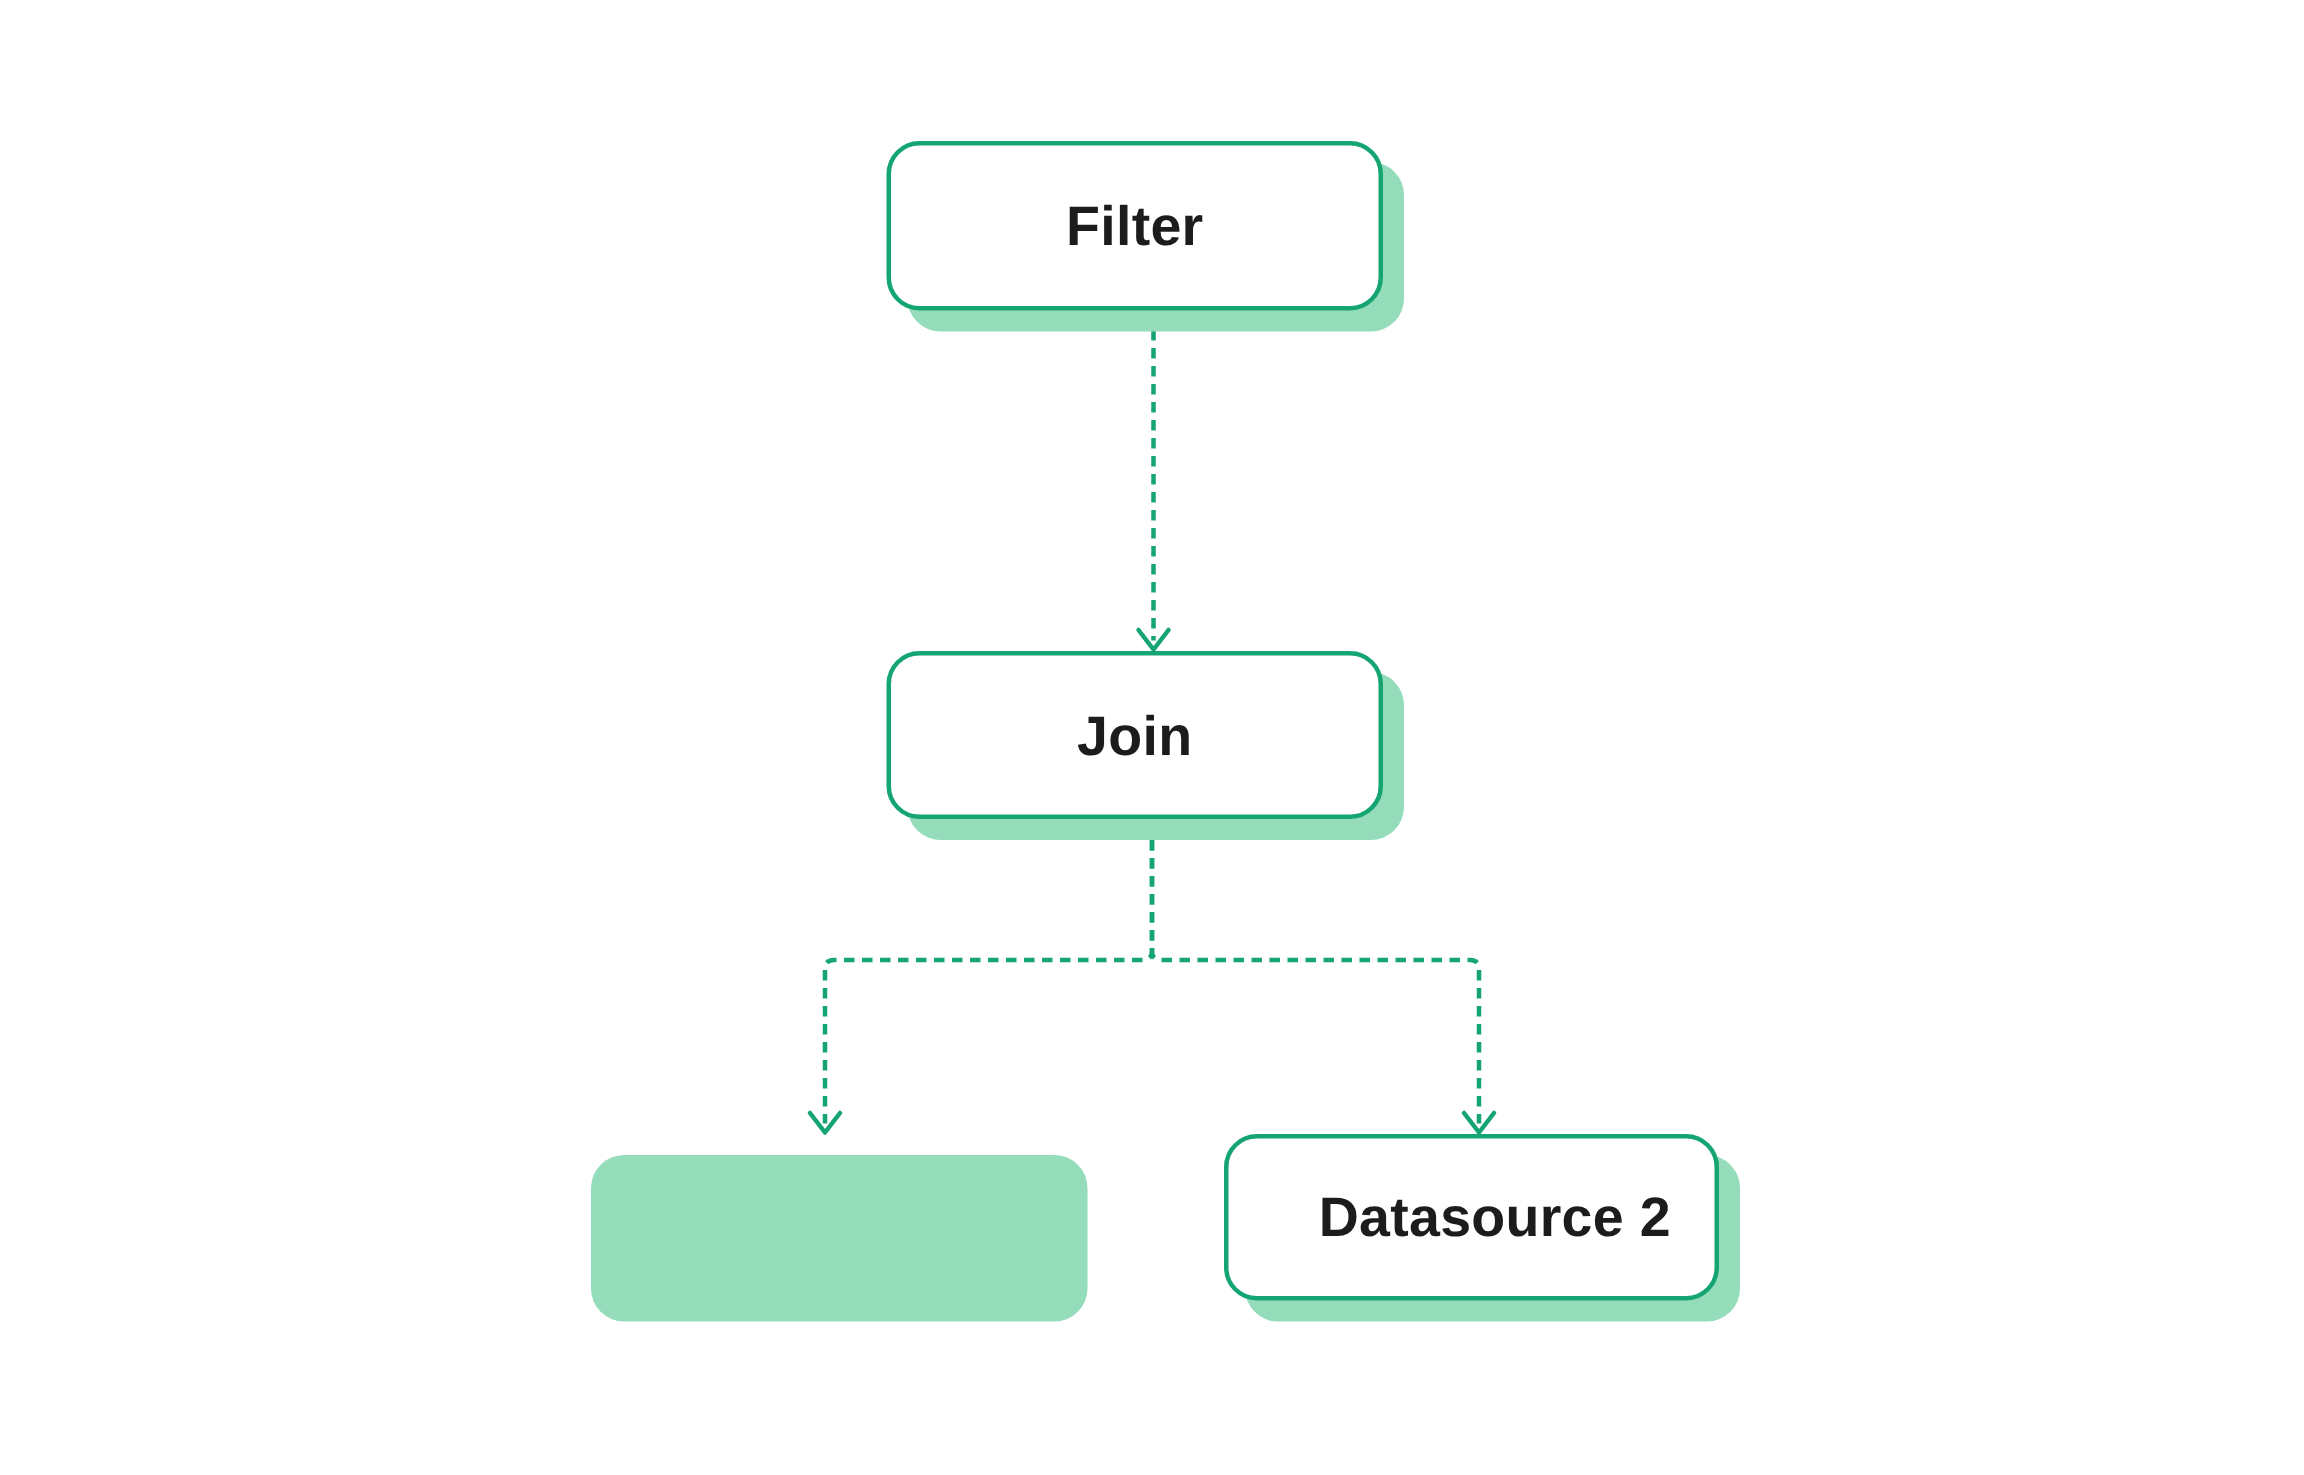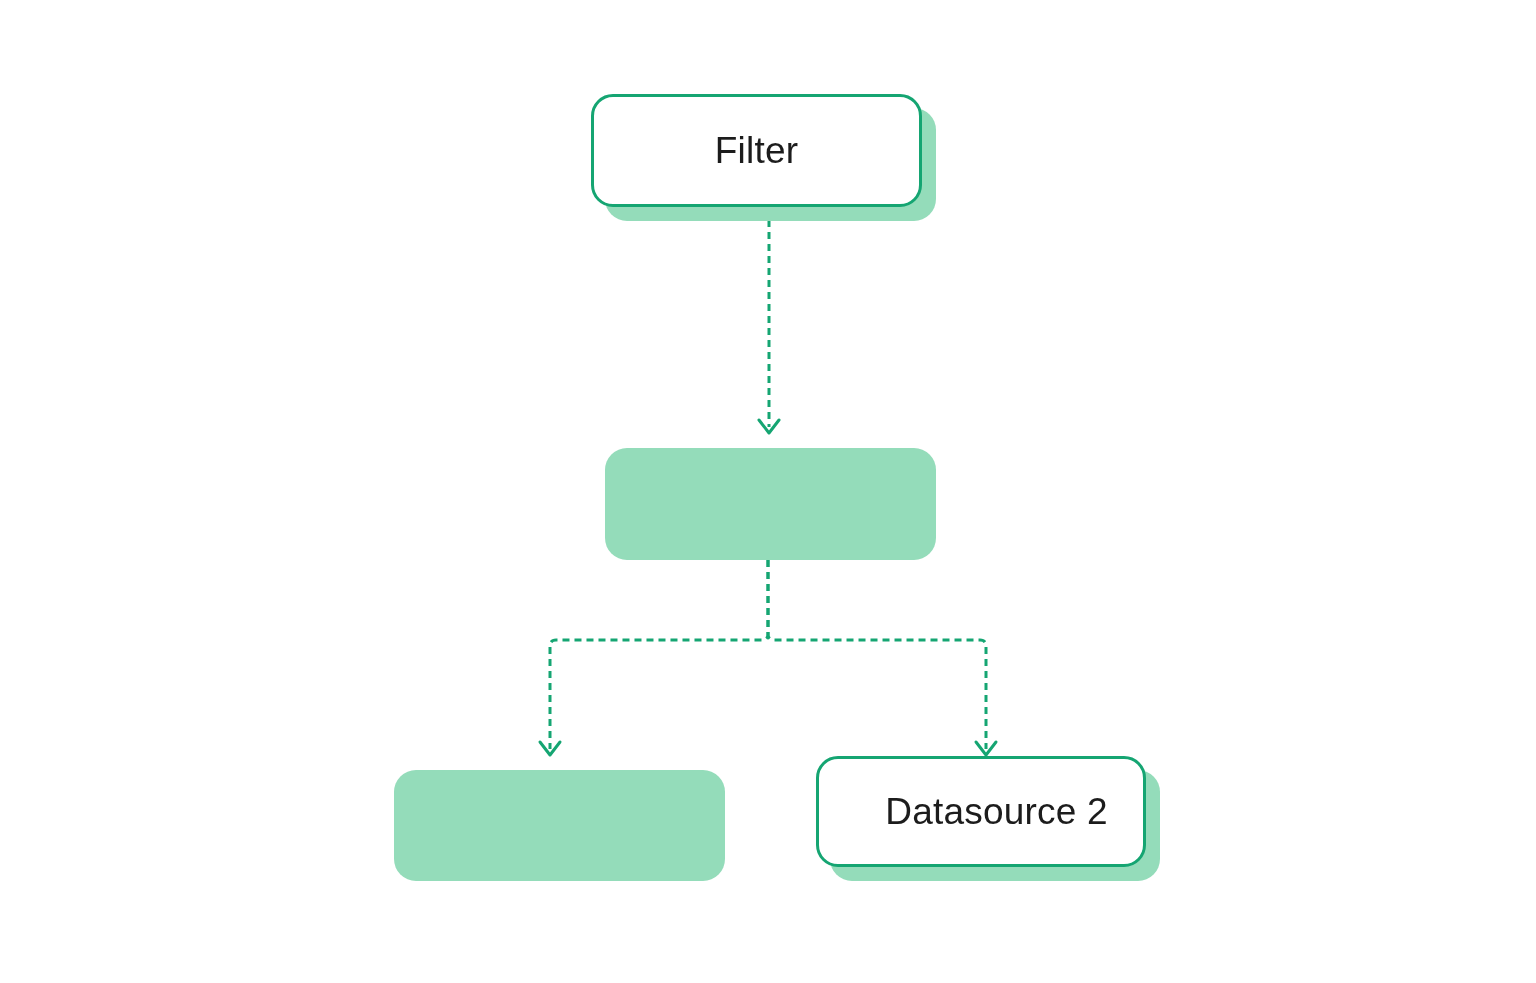--- a/index.html
+++ b/index.html
@@ -40,21 +40,21 @@
   .node-shadow {
     position: absolute;
     box-sizing: border-box;
     border-radius: 22px;
     background: #94dcba;
     z-index: 1;
   }
   .node-label {
     color: #1c1c1c;
     font-size: 37px;
-    font-weight: 400;
+    font-weight: 700;
     line-height: 1;
     letter-spacing: 0.2px;
     white-space: nowrap;
     font-family: "Liberation Sans", sans-serif;
   }
 </style>
 </head>
 <body>
 
 <div id="canvas">
@@ -74,19 +74,22 @@
 
   <div class="node-shadow" style="left: 605px; top: 108px; width: 331px; height: 113px; background: rgb(148, 220, 186);"></div>
   <div class="node-shadow" style="left: 605px; top: 448px; width: 331px; height: 112px; background: rgb(148, 220, 186);"></div>
   <div class="node-shadow" style="left: 394px; top: 770px; width: 331px; height: 111px; background: rgb(148, 220, 186);"></div>
   <div class="node-shadow" style="left: 830px; top: 770px; width: 330px; height: 111px; background: rgb(148, 220, 186);"></div>
 
   <div class="node" style="left: 591px; top: 94px; width: 331px; height: 113px; border-color: rgb(21, 165, 114); background: rgb(255, 255, 255);">
     <span class="node-label">Filter</span>
   </div>
 
+  <div class="node" style="left: 591px; top: 434px; width: 331px; height: 112px; border-color: rgb(21, 165, 114); background: rgb(255, 255, 255);">
+    <span class="node-label">Join</span>
+  </div>
 
 
   <div class="node" style="left: 816px; top: 756px; width: 330px; height: 111px; border-color: rgb(21, 165, 114); background: rgb(255, 255, 255); padding-left: 31px;">
     <span class="node-label">Datasource 2</span>
   </div>
 
 </div>
 
 </body></html>

